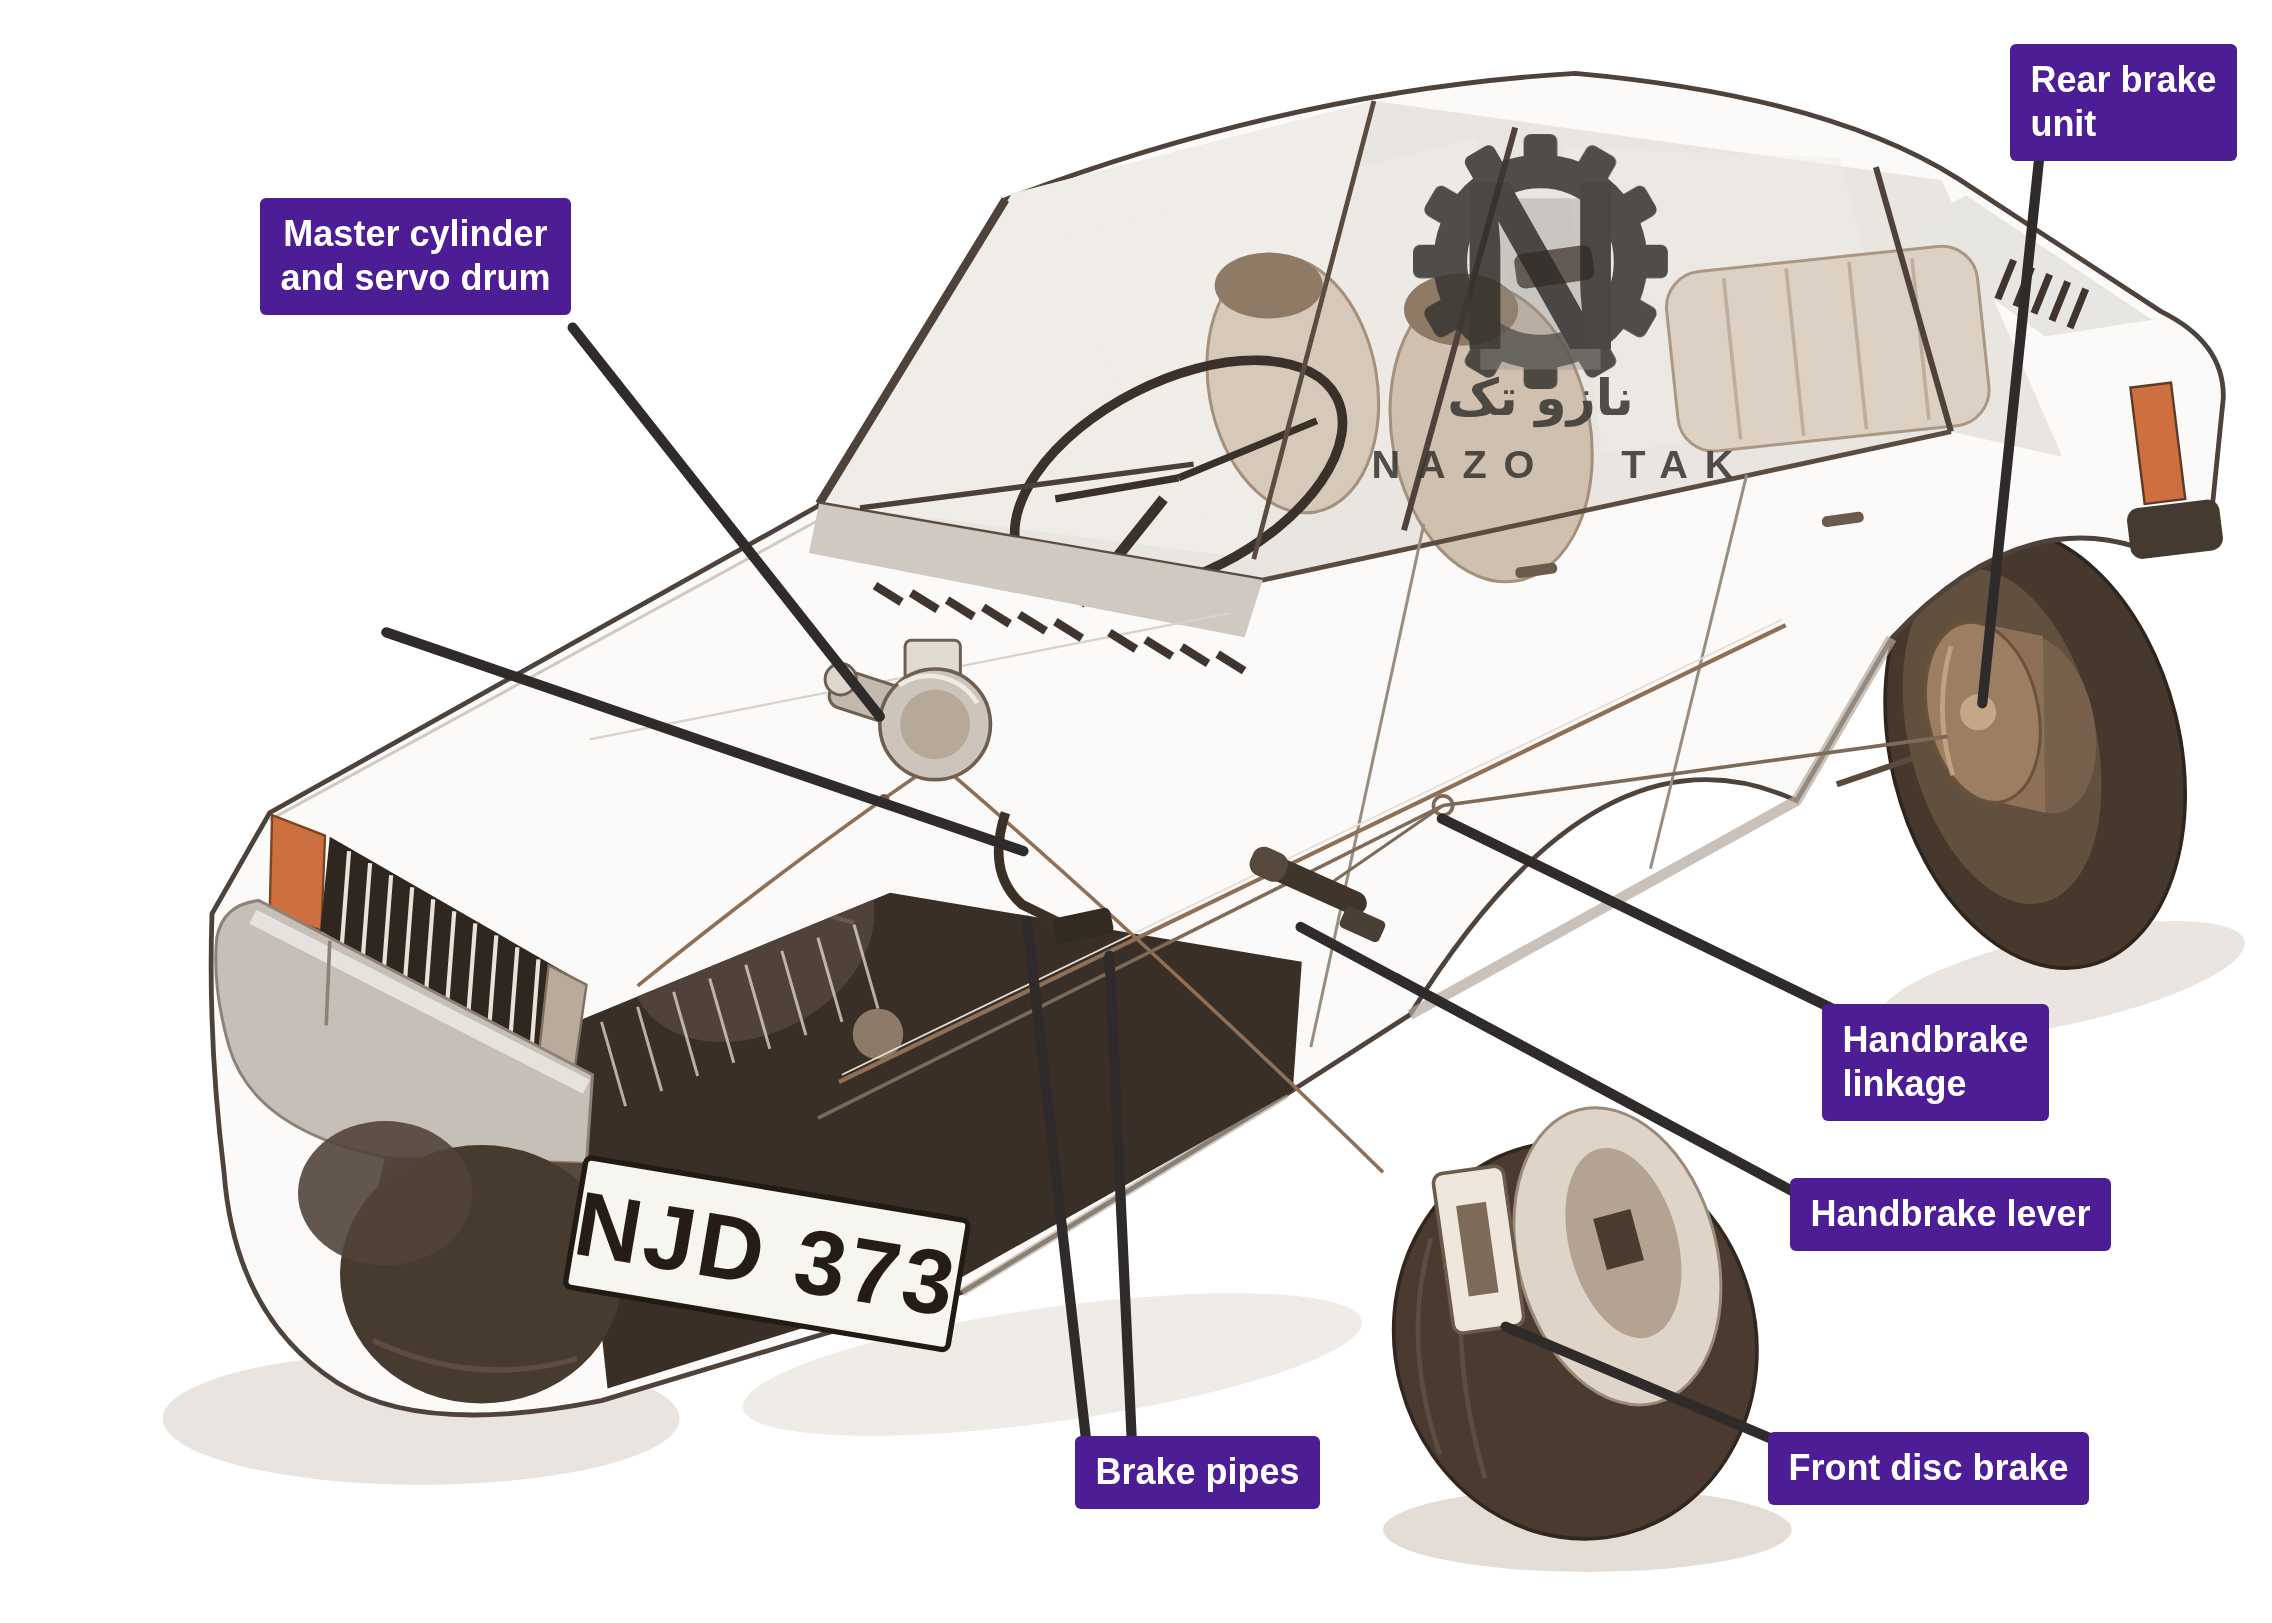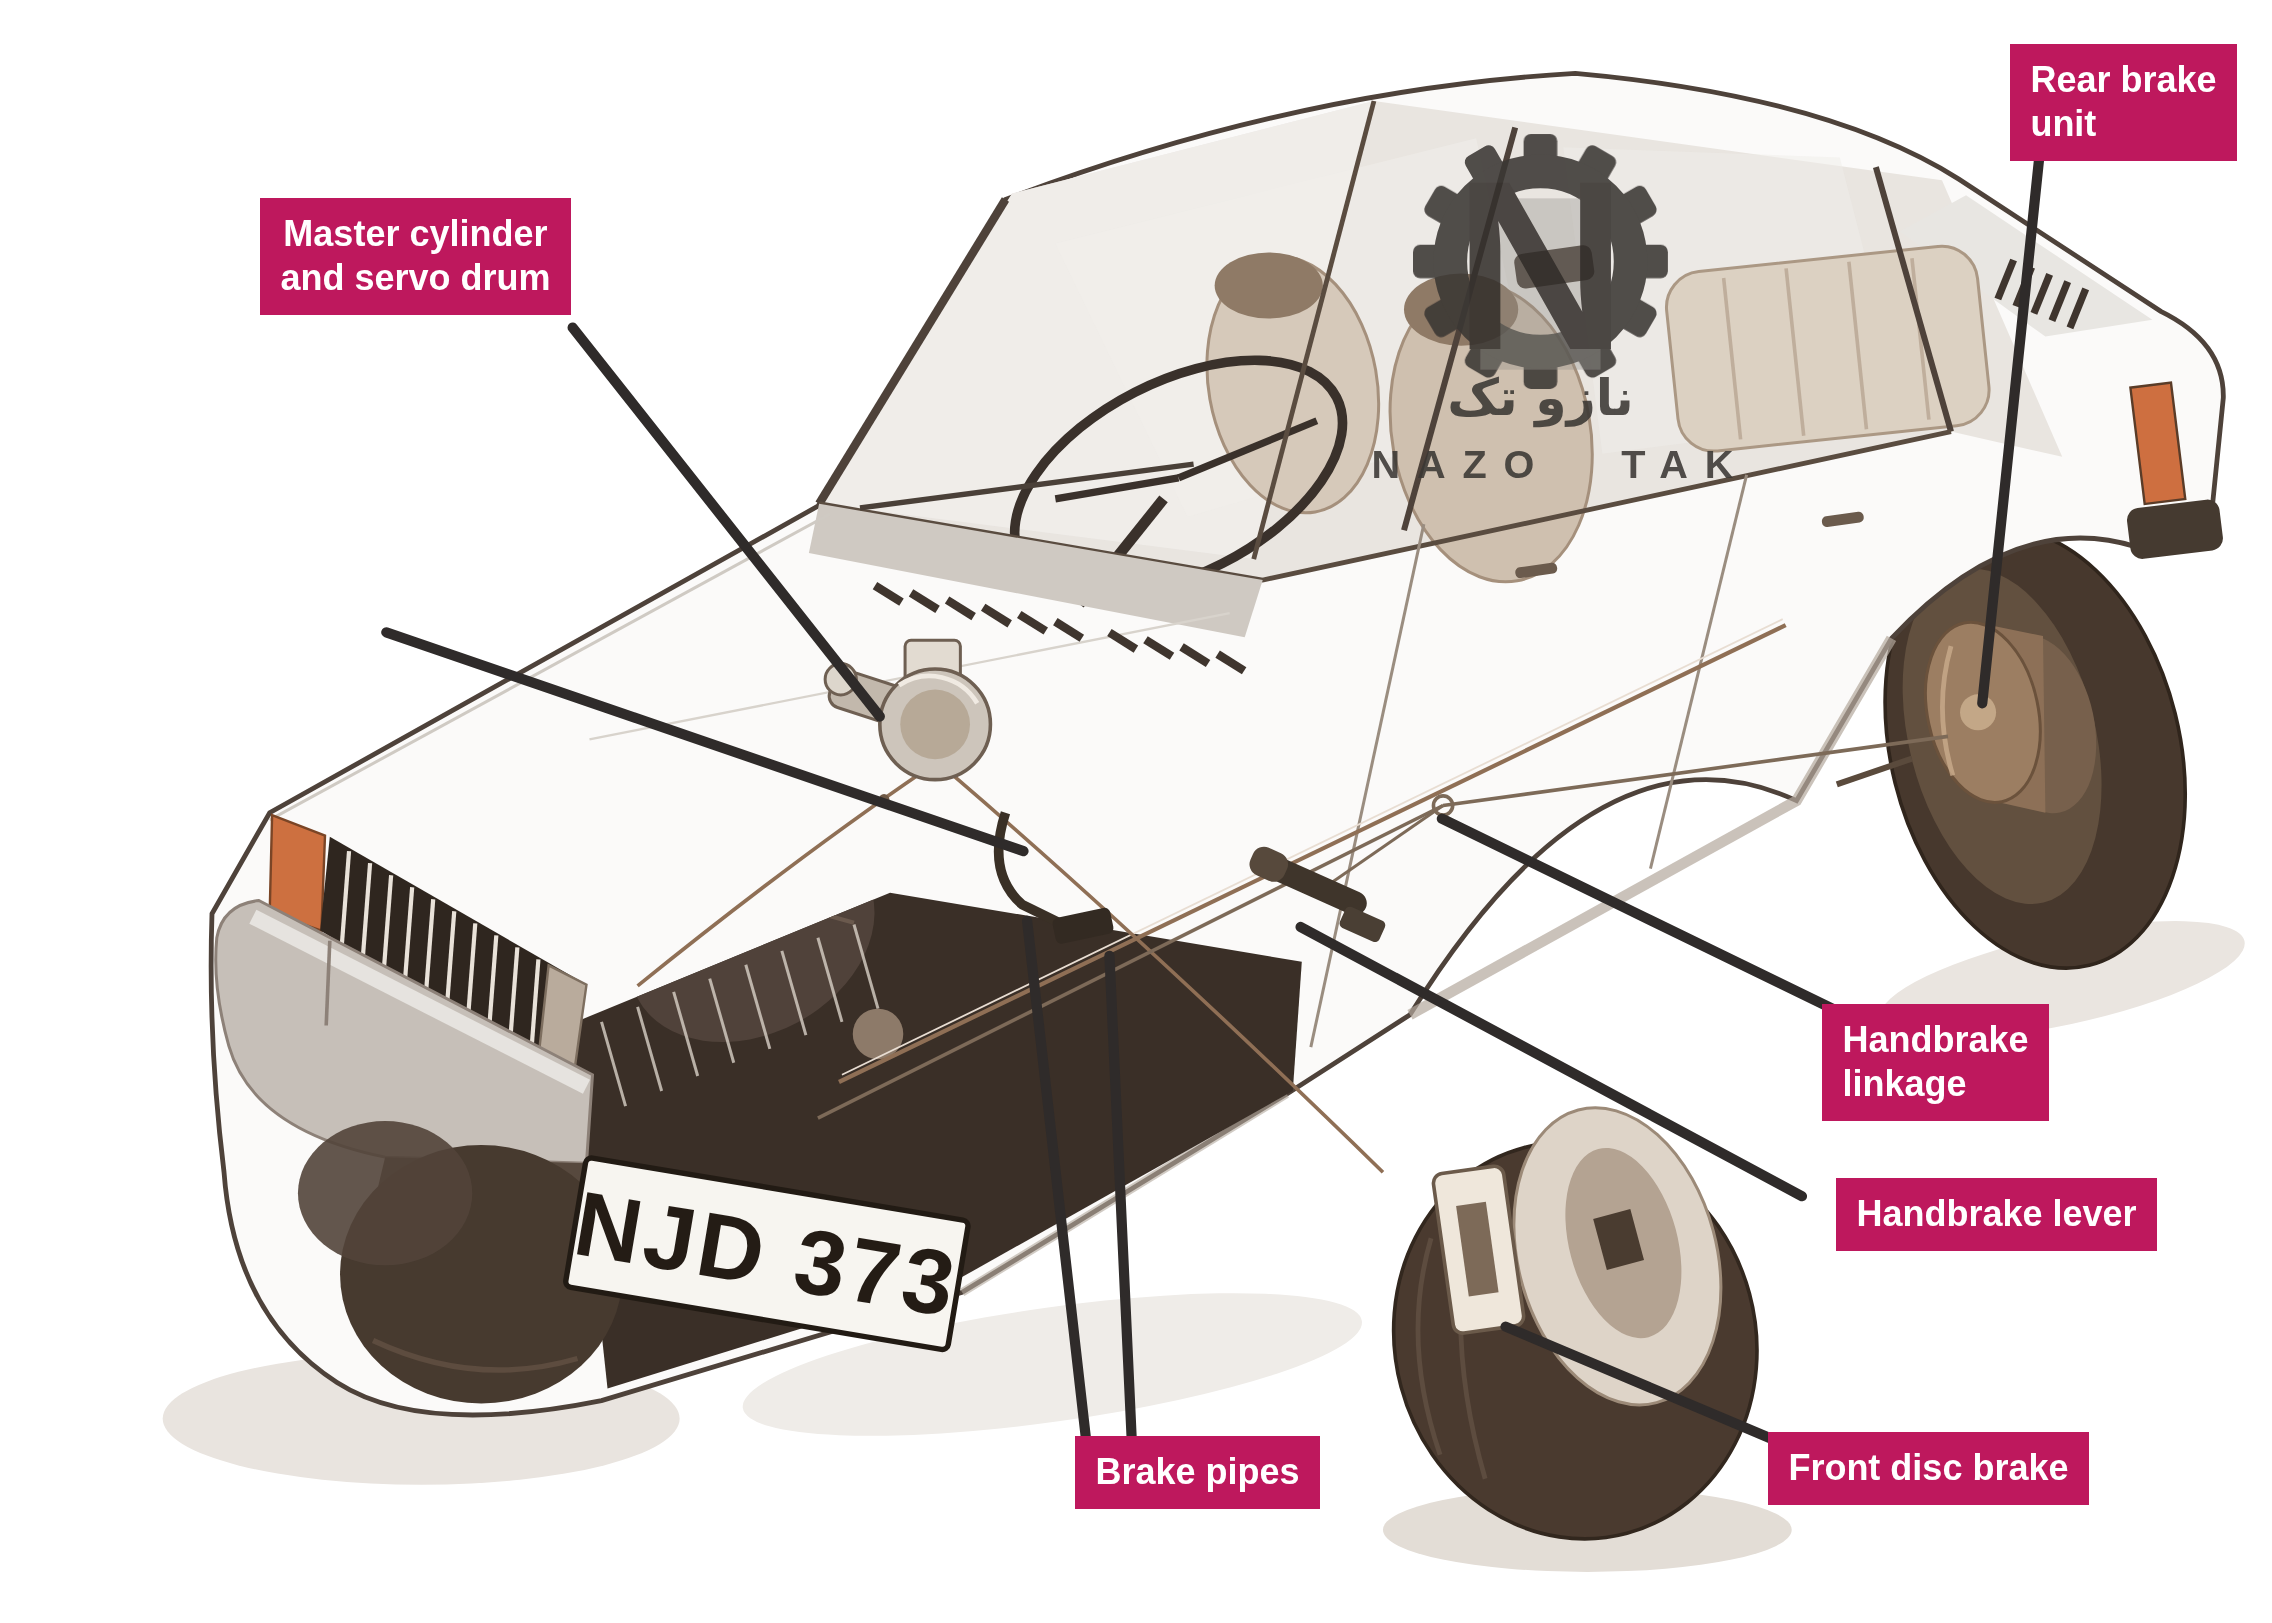--- a/index.html
+++ b/index.html
@@ -1,21 +1,21 @@
 <!DOCTYPE html>
 <html style="font-size:9.6px"><head>
 <meta charset="utf-8">
 <style>
   html,body{margin:0;padding:0;background:#ffffff;}
   #stage{position:relative;width:2273px;height:1623px;background:#ffffff;overflow:hidden;
          font-family:"Liberation Sans", sans-serif;}
   #car-svg{position:absolute;left:0;top:0;width:2273px;height:1623px;}
-  .label{position:absolute;background:#be185d;color:#ffffff;
+  .label{position:absolute;background:#4c1d95;color:#ffffff;
          font:700 36px/1.22 "Liberation Sans", sans-serif;
-         padding:14.4px 20.4px;border-radius:0;white-space:nowrap;z-index:20;}
+         padding:14.4px 20.4px;border-radius:6px;white-space:nowrap;z-index:20;}
   .label .l{display:block;}
   .ta-r{text-align:center;}
   .plate-text{font-family:"Liberation Sans", sans-serif;font-weight:700;
               letter-spacing:6px;}
   .logo-n{font-family:"Liberation Sans", sans-serif;font-weight:700;}
   .logo-ar{font-family:"DejaVu Sans", sans-serif;font-weight:700;}
   .logo-latin{font-family:"Liberation Sans", sans-serif;font-weight:700;
               letter-spacing:28px;word-spacing:70px;}
 </style>
 </head>
@@ -267,21 +267,21 @@
 <div class="label" style="left:2010px;top:44px">
   <span class="l">Rear brake</span>
   <span class="l">unit</span>
 </div>
 
 <div class="label" style="left:1822px;top:1004px">
   <span class="l">Handbrake</span>
   <span class="l">linkage</span>
 </div>
 
-<div class="label" style="left:1836px;top:1178px">
+<div class="label" style="left:1790px;top:1178px">
   <span class="l">Handbrake lever</span>
 </div>
 
 <div class="label" style="left:1075px;top:1436px">
   <span class="l">Brake pipes</span>
 </div>
 
 <div class="label" style="left:1768px;top:1432px">
   <span class="l">Front disc brake</span>
 </div>

